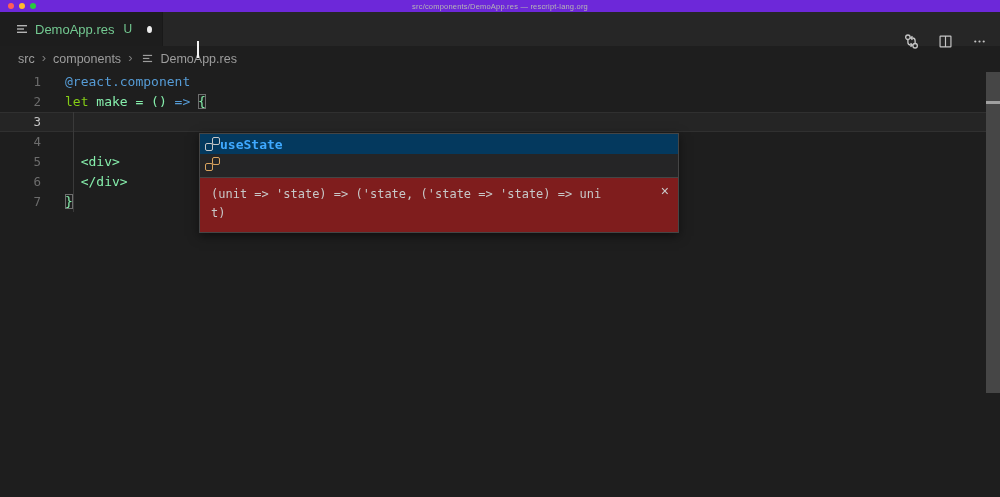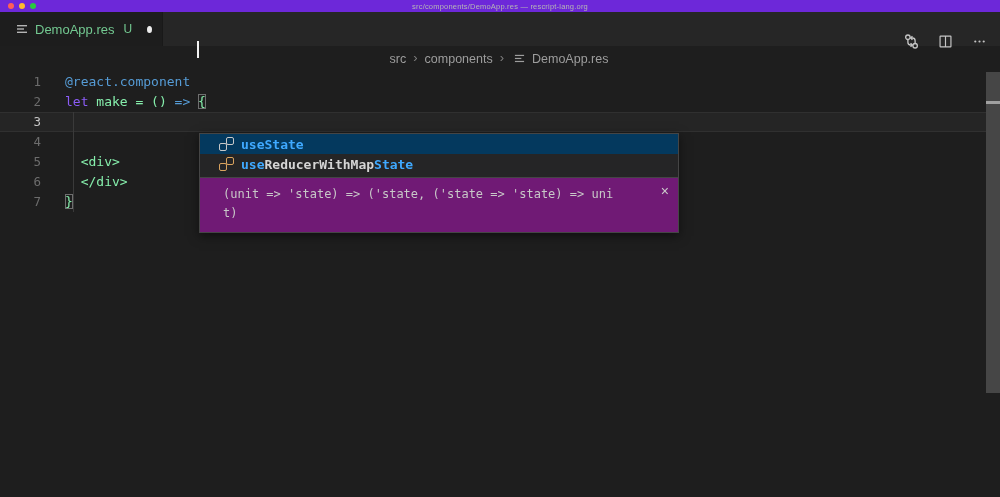--- a/index.html
+++ b/index.html
@@ -25,57 +25,57 @@
   .tab-label{font-size:13px;color:#73c991;}
   .tab-git{font-size:12px;color:#73c991;margin-left:2px;}
   .dirty-dot{width:7px;height:7px;border-radius:50%;background:#ececec;margin-left:8px;}
   .menu-icon svg, .file-icon svg{display:block;}
   .tab-actions{position:absolute;right:12px;top:12px;height:34px;display:flex;
     align-items:center;gap:16px;color:#c5c5c5;}
   .action-btn{width:18px;height:18px;display:flex;align-items:center;justify-content:center;cursor:pointer;}
 
   
   .breadcrumb{position:absolute;top:46px;left:0;right:20px;height:25px;display:flex;
-    align-items:center;padding-left:18px;gap:7px;color:#9d9d9d;font-size:12.5px;justify-content:center;}
+    align-items:center;padding-left:18px;gap:7px;color:#9d9d9d;font-size:12.5px;}
   .crumb{cursor:pointer;}
   .crumb-sep{color:#7e7e7e;font-size:13px;line-height:1;padding-bottom:2px;}
   .breadcrumb .file-icon{margin-left:3px;}
 
   
   .editor{position:absolute;top:72px;left:0;right:0;bottom:0;font-size:13px;}
   .current-line{position:absolute;left:0;right:14px;top:40px;height:20px;
     background:rgba(255,255,255,.035);
     border-top:1px solid rgba(255,255,255,.055);border-bottom:1px solid rgba(255,255,255,.055);}
   .indent-guide{position:absolute;left:73px;top:40px;width:1px;height:100px;background:#3a3a3a;}
   .line{display:flex;height:20px;line-height:20px;position:relative;}
   .ln{width:41px;text-align:right;color:#6c6c6c;font-size:12.5px;
       font-family:"DejaVu Sans Mono","Liberation Mono",monospace;cursor:pointer;}
   .ln.active{color:#c6c6c6;}
   .codeline{margin-left:24px;white-space:pre;cursor:text;}
-  .tok-fg{color:#86efac}.tok-blue{color:#569cd6}.tok-magenta{color:#8b5cf6}.tok-teal{color:#4ec9b0}
+  .tok-fg{color:#86efac}.tok-blue{color:#569cd6}.tok-magenta{color:#84cc16}.tok-teal{color:#4ec9b0}
   .bracket{outline:1px solid #6f6f6f;outline-offset:-1px;}
   .cursor{position:absolute;left:197px;top:41px;width:1.5px;height:17px;background:#f2f2f2;z-index:3;}
 
   
   .suggest{position:absolute;left:199px;top:133px;width:480px;z-index:6;
     background:#252526;border:1px solid #454545;box-shadow:0 3px 10px rgba(0,0,0,.5);}
   .s-list{padding-bottom:3px;}
-  .s-row{height:20px;display:flex;align-items:center;gap:7px;padding:0 19px;
+  .s-row{height:20px;display:flex;align-items:center;padding:0 5px;
     font-size:13px;color:#d4d4d4;cursor:pointer;
     font-family:"DejaVu Sans Mono","Liberation Mono",monospace;font-weight:600;}
   .s-row.selected{background:#04395e;}
   .match{color:#3fa9ff;}
   .sym-icon{position:relative;width:15px;height:14px;flex:0 0 15px;}
   .sq-back,.sq-front{position:absolute;width:8px;height:8px;border:1.4px solid currentColor;border-radius:2px;}
   .sq-back{right:0;top:0;}
   .sq-front{left:0;bottom:0;background:#252526;}
   .s-row.selected .sq-front{background:#04395e;}
   .sym-gray{color:#c8c8c8;} .sym-orange{color:#d9a35e;}
-  .s-doc{border-top:1px solid #454545;background:#701a75;position:relative;
-    padding:7px 26px 9px 23px;min-height:52px;}
+  .s-doc{border-top:1px solid #454545;background:#7f1d1d;position:relative;
+    padding:7px 26px 9px 11px;min-height:52px;}
   .s-doc-text{width:54ch;font-size:12px;line-height:19px;color:#c8c8c8;
     font-family:"DejaVu Sans Mono","Liberation Mono",monospace;word-break:break-all;}
   .s-close{position:absolute;right:9px;top:6px;color:#cccccc;font-size:14px;line-height:14px;cursor:pointer;}
 
   
   .scroll-slider{position:absolute;right:0;top:72px;width:14px;height:321px;background:#464646;cursor:grab;}
   .ruler-cursor-mark{position:absolute;right:0;top:101px;width:14px;height:3px;background:#a0a0a0;}
 </style>
 </head>
 <body>
@@ -187,21 +187,20 @@
         <span class="sq-back"></span>
           <span class="sq-front"></span>
       </span>
       <span><span class="match">useState</span></span>
     </div>
     <div class="s-row">
       <span class="sym-icon sym-orange">
         <span class="sq-back"></span>
           <span class="sq-front"></span>
       </span>
-      <span><span class="match">use</span><span>ReducerWithMap</span><span class="match">State</span></span>
     </div>
   </div>
   <div class="s-doc">
     <div class="s-doc-text">(unit =&gt; 'state) =&gt; ('state, ('state =&gt; 'state) =&gt; unit)</div>
     <span class="s-close">×</span>
   </div>
 </div>
 
 <div class="scroll-slider"></div>
 <div class="ruler-cursor-mark"></div>

